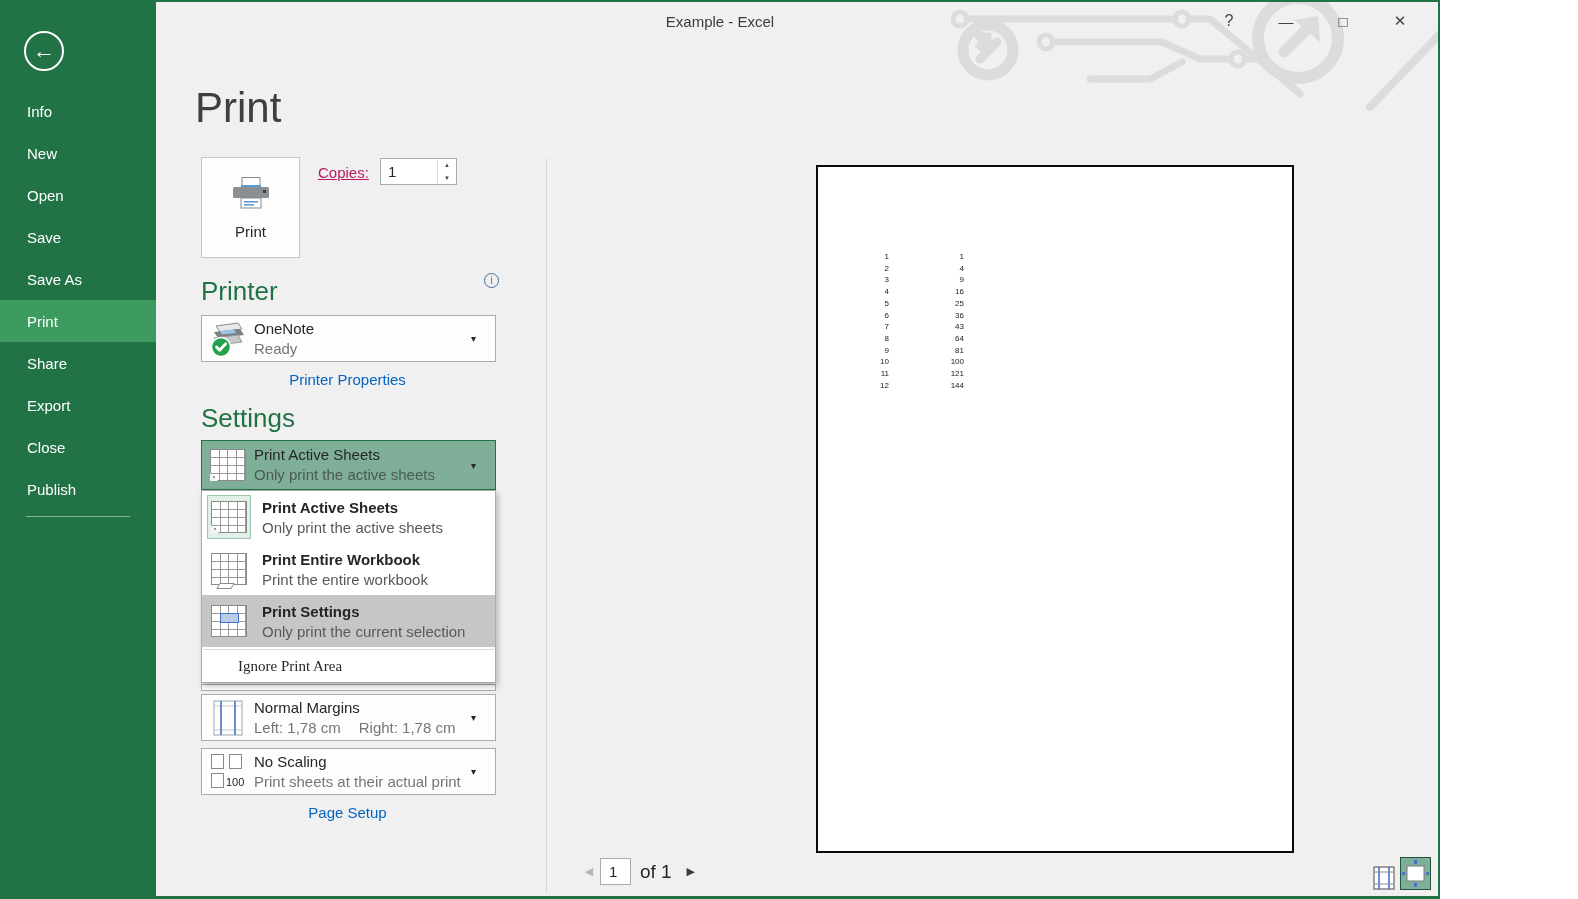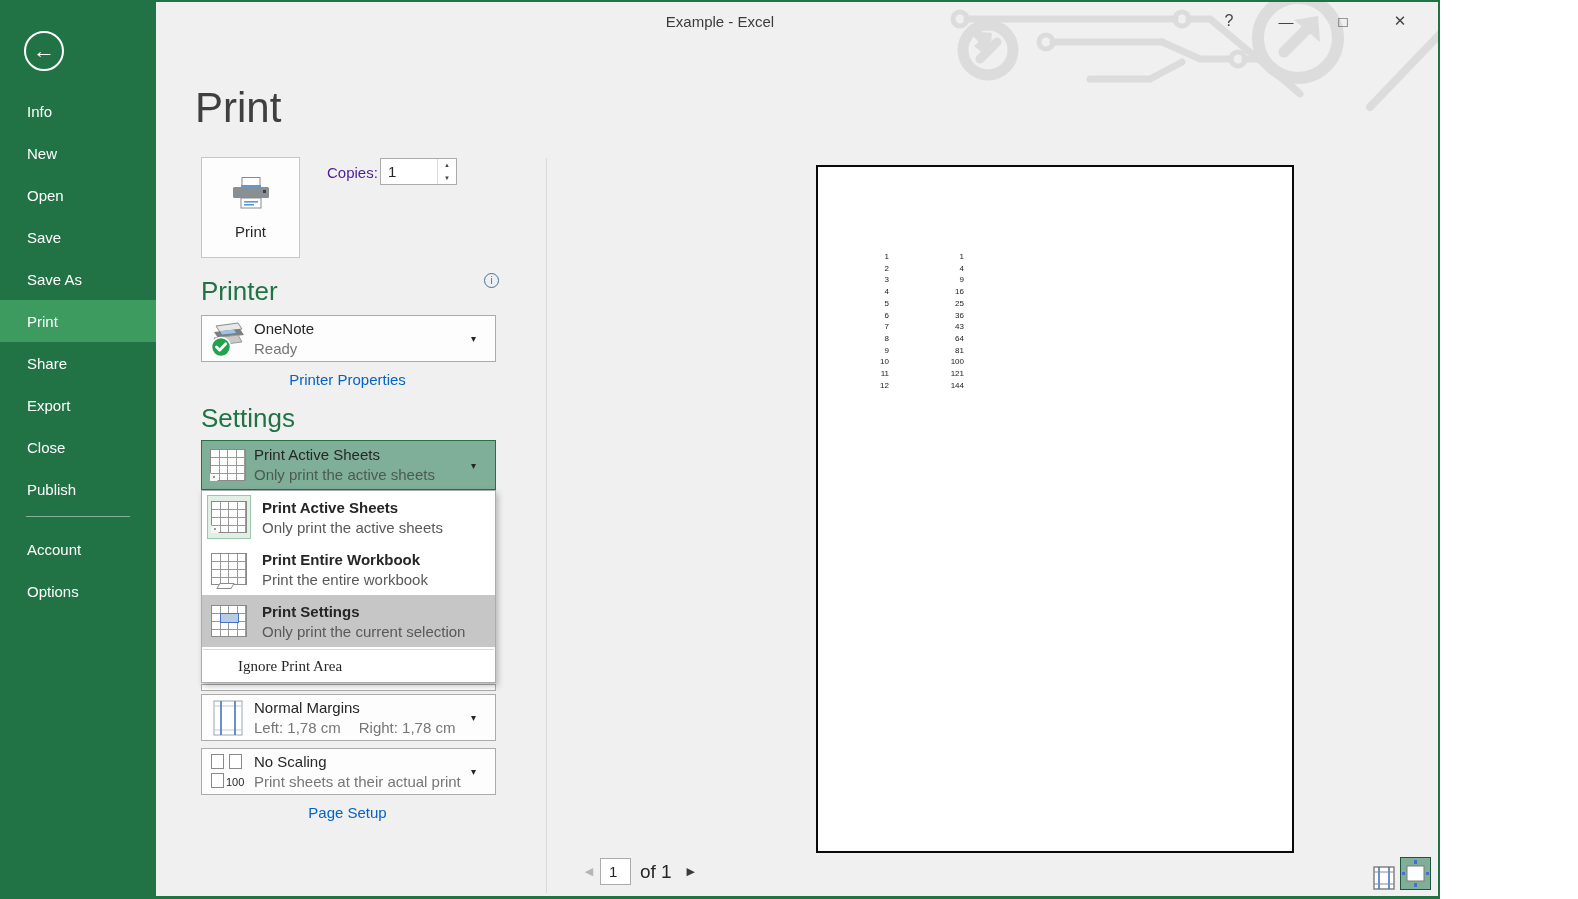--- a/index.html
+++ b/index.html
@@ -31,21 +31,21 @@
   .sb-item.active { background:#3E9B60; }
   .sb-divider { position:absolute; top:516px; left:26px; width:104px; height:1px; background:rgba(255,255,255,.45); }
 
   
   .h1 { position:absolute; left:195px; top:84px; font-size:42px; font-weight:300; color:#3f3f3f; z-index:6; }
   .h2 { position:absolute; font-size:26px; font-weight:400; color:#217346; z-index:6; }
 
   
   .print-big { position:absolute; left:201px; top:157px; width:99px; height:101px; background:#fdfdfd; border:1px solid #c6c6c6; display:flex; flex-direction:column; align-items:center; justify-content:center; gap:9px; cursor:pointer; z-index:6; }
   .print-big span { font-size:15px; color:#262626; }
-  .copies-label { position:absolute; left:327px; top:164px; font-size:15px; color:#4c1d95; z-index:6; }
+  .copies-label { position:absolute; left:318px; top:164px; font-size:15px; color:#be185d; z-index:6;text-decoration:underline; }
   .copies-box { position:absolute; left:380px; top:158px; width:77px; height:27px; background:#fff; border:1px solid #ababab; display:flex; z-index:6; }
   .copies-box input { flex:1; min-width:0; border:none; outline:none; font-size:15px; padding-left:7px; color:#262626; font-family:"Liberation Sans",sans-serif; }
   .spinner { width:19px; border-left:1px solid #dcdcdc; display:flex; flex-direction:column; }
   .spin { flex:1; display:flex; align-items:center; justify-content:center; font-size:6px; color:#444; cursor:pointer; }
 
   
   .combo { position:absolute; left:201px; width:295px; background:#fdfdfd; border:1px solid #ababab; display:flex; align-items:center; cursor:pointer; z-index:6; }
   .combo .icon-zone { width:52px; display:flex; align-items:center; justify-content:center; flex-shrink:0; }
   .combo .texts { flex:1; overflow:hidden; }
   .combo .t1 { font-size:15px; color:#262626; line-height:20px; }
@@ -189,30 +189,20 @@
 
         <div class="sb-item">
           <span>Close</span>
         </div>
 
         <div class="sb-item">
           <span>Publish</span>
         </div>
       </nav>
     <div class="sb-divider"></div>
-    <nav class="sb-nav footer">
-
-        <div class="sb-item">
-          <span>Account</span>
-        </div>
-
-        <div class="sb-item">
-          <span>Options</span>
-        </div>
-      </nav>
   </aside>
 
   <div class="h1">Print</div>
 
   <div class="print-big">
     <svg width="44" height="38" viewBox="0 0 44 38">
       <rect x="13" y="1.5" width="18" height="10" fill="#fff" stroke="#8a8a8a"></rect>
       <rect x="12" y="9" width="20" height="3" fill="#5b9bd5"></rect>
       <rect x="4" y="11" width="36" height="11" rx="1.5" fill="#8a8f94"></rect>
       <rect x="34" y="14" width="3" height="3" fill="#3b3f42"></rect>

